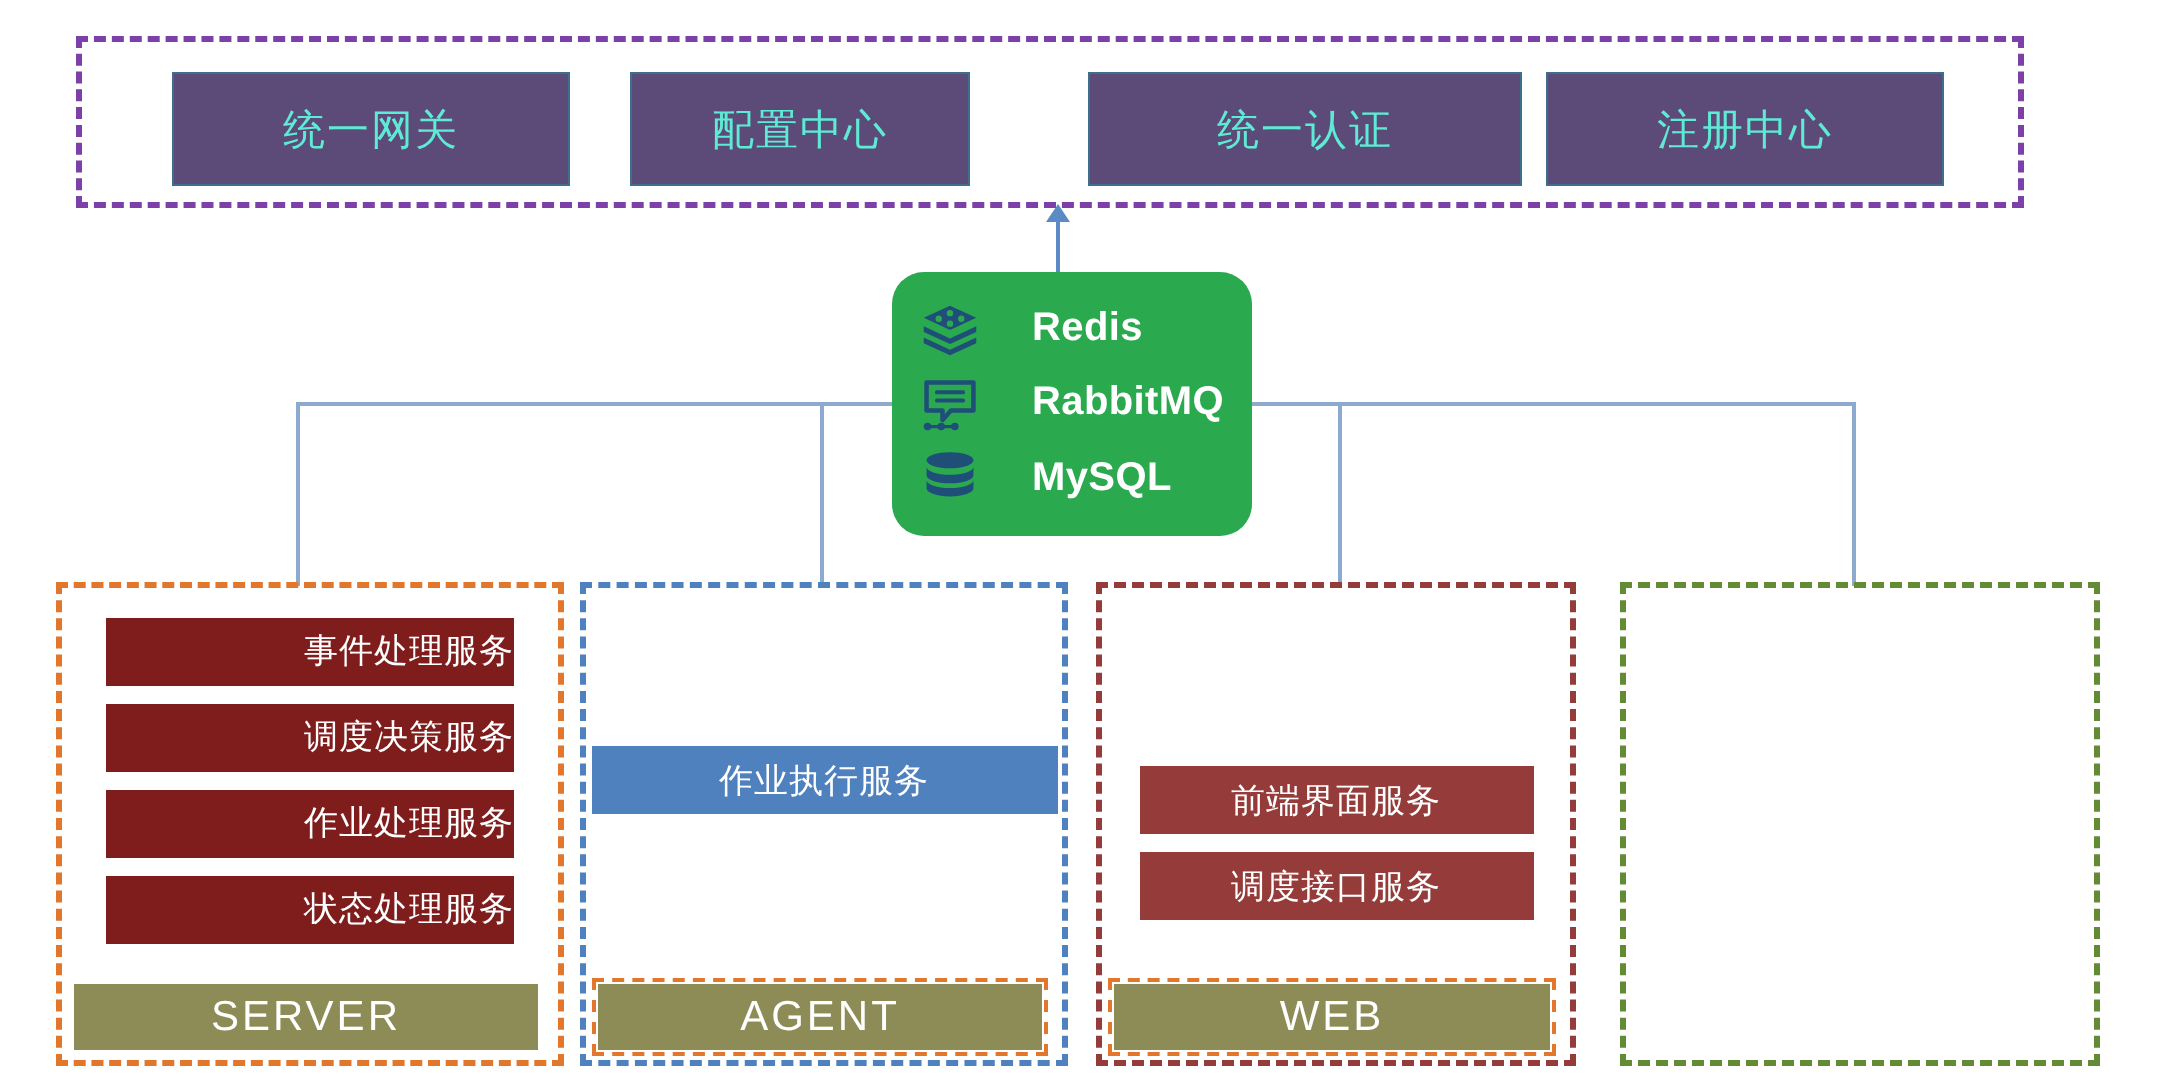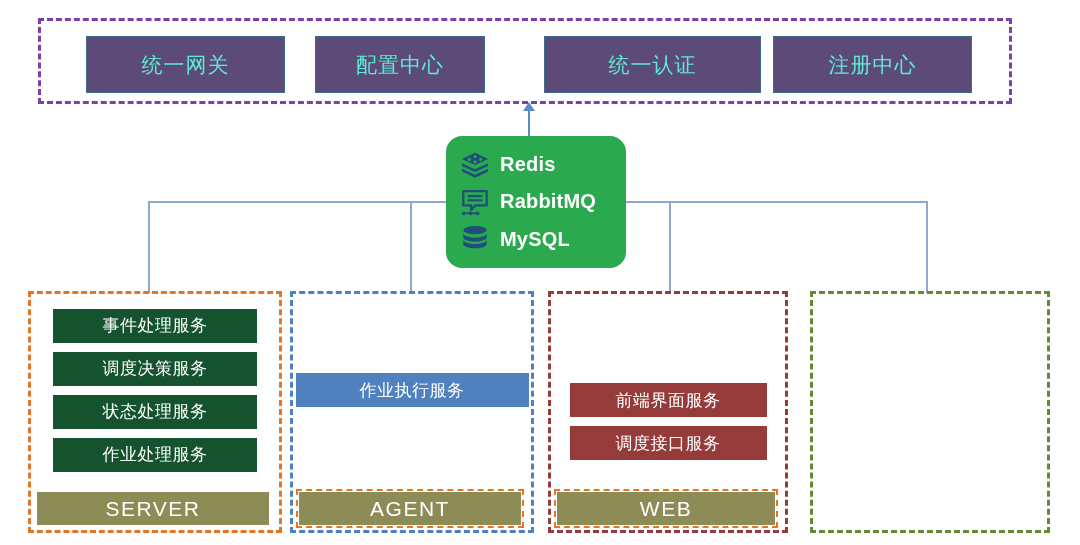--- a/index.html
+++ b/index.html
@@ -56,21 +56,21 @@
     box-sizing: border-box;
     padding: 10px 0 10px 14px;
     display: flex;
     flex-direction: column;
     justify-content: space-around;
     z-index: 5;
   }
   .mw-row {
     display: flex;
     align-items: center;
-    gap: 10px;
+    gap: 26px;
     height: 34px;
   }
   .mw-row .label {
     color: #ffffff;
     font-size: 20px;
     font-weight: bold;
     letter-spacing: 0.2px;
   }
   .mw-icon {
     width: 30px;
@@ -156,21 +156,21 @@
 
   
   .group.agent  .group-footer,
   .group.web    .group-footer,
   .group.extend .group-footer {
     outline: 2px dashed #E2762A;
     outline-offset: 1px;
   }
 
   
-  .svc.orange { background: #14532d; }
+  .svc.orange { background: #7f1d1d; justify-content: flex-end; }
   .svc.blue   { background: #4E81BE; }
   .svc.red    { background: #953B39; }
   .svc.olive  { background: #77933C; }
 
   
   .group.agent  .group-inner { justify-content: center; }
   .group.web    .group-inner { justify-content: flex-end; padding-bottom: 26px; }
   .group.extend .group-inner { justify-content: center; }
   .group.server .group-inner { justify-content: center; }
 
@@ -261,24 +261,24 @@
 
   <div class="group server">
     <div class="group-inner">
       <div class="svc orange">
         <span>事件处理服务</span>
       </div>
       <div class="svc orange">
         <span>调度决策服务</span>
       </div>
       <div class="svc orange">
+        <span>作业处理服务</span>
+      </div>
+      <div class="svc orange">
         <span>状态处理服务</span>
-      </div>
-      <div class="svc orange">
-        <span>作业处理服务</span>
       </div>
     </div>
     <div class="group-footer">
       <span>SERVER</span>
     </div>
   </div>
 
   <div class="group agent">
     <div class="group-inner">
       <div class="svc blue">

